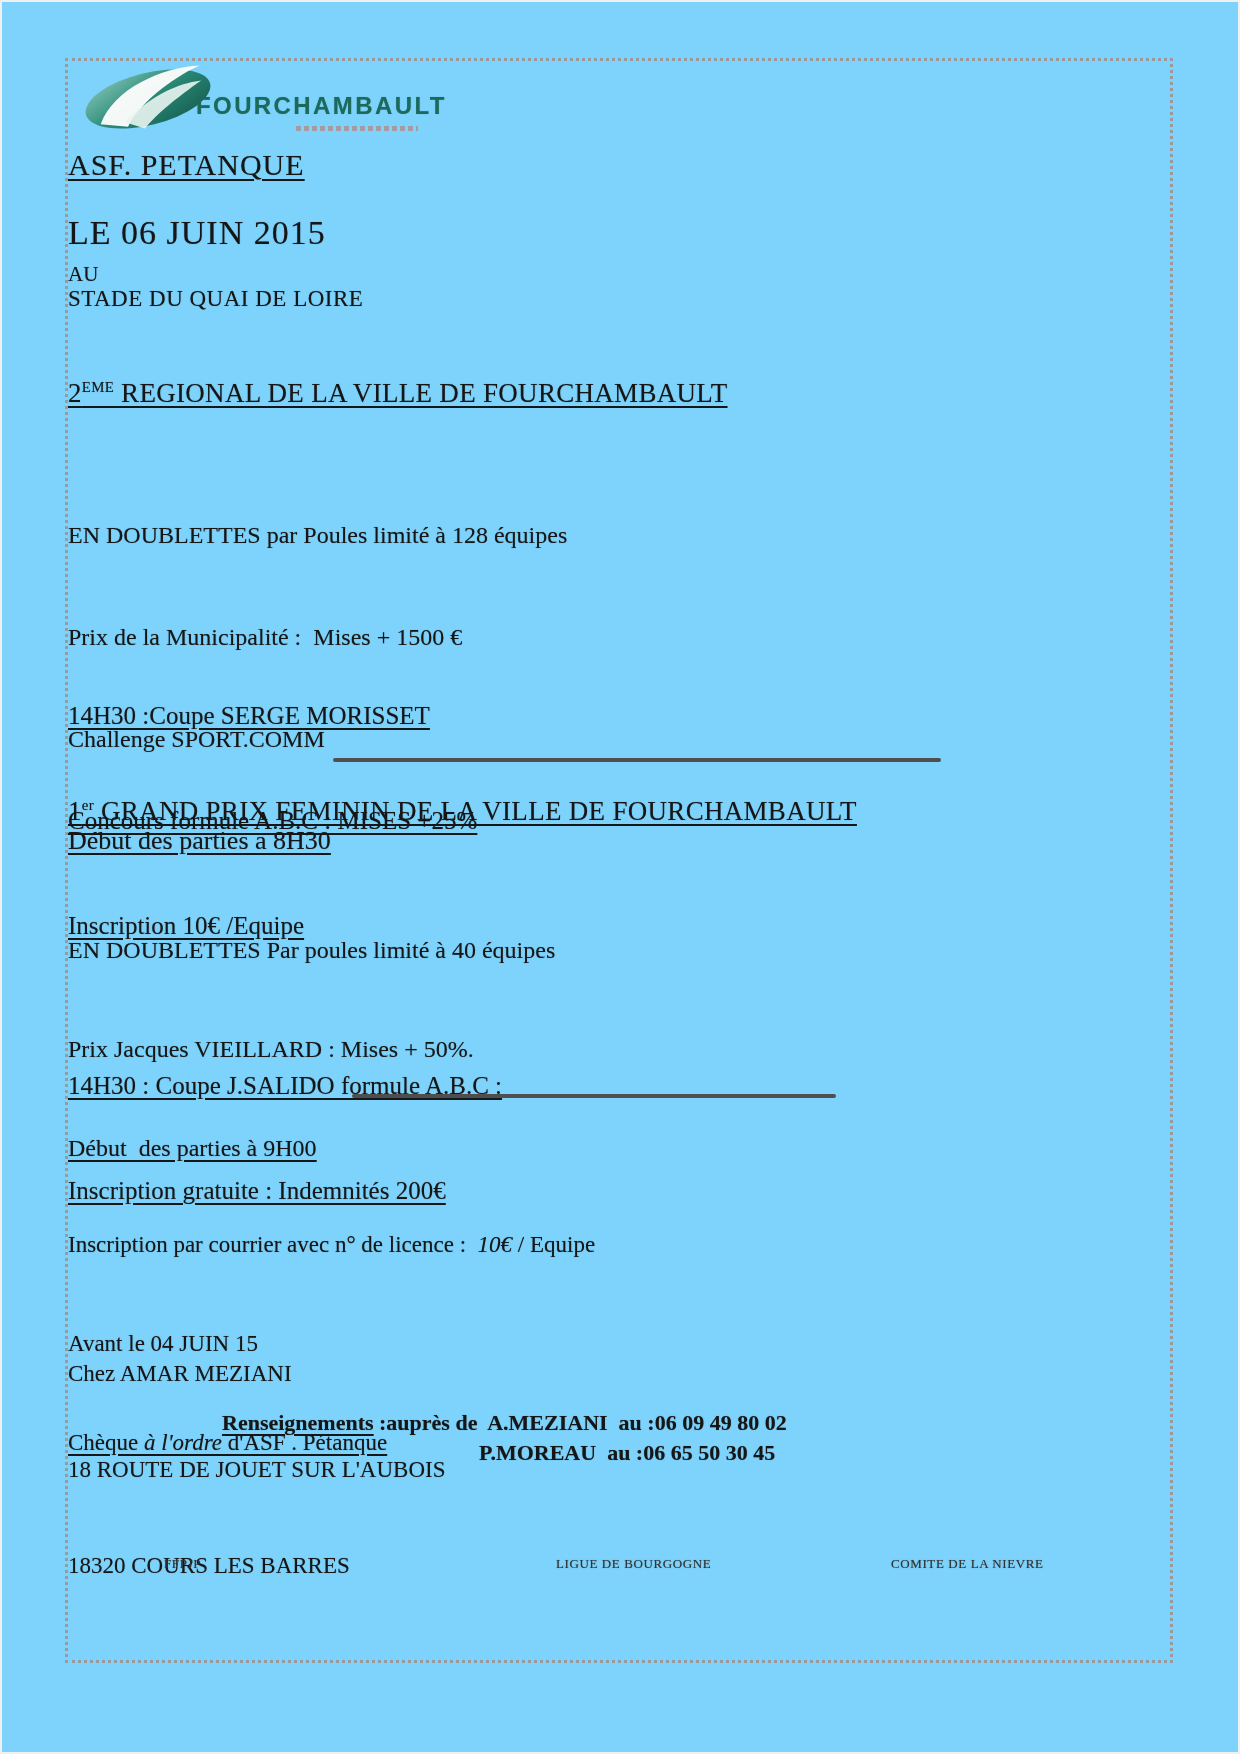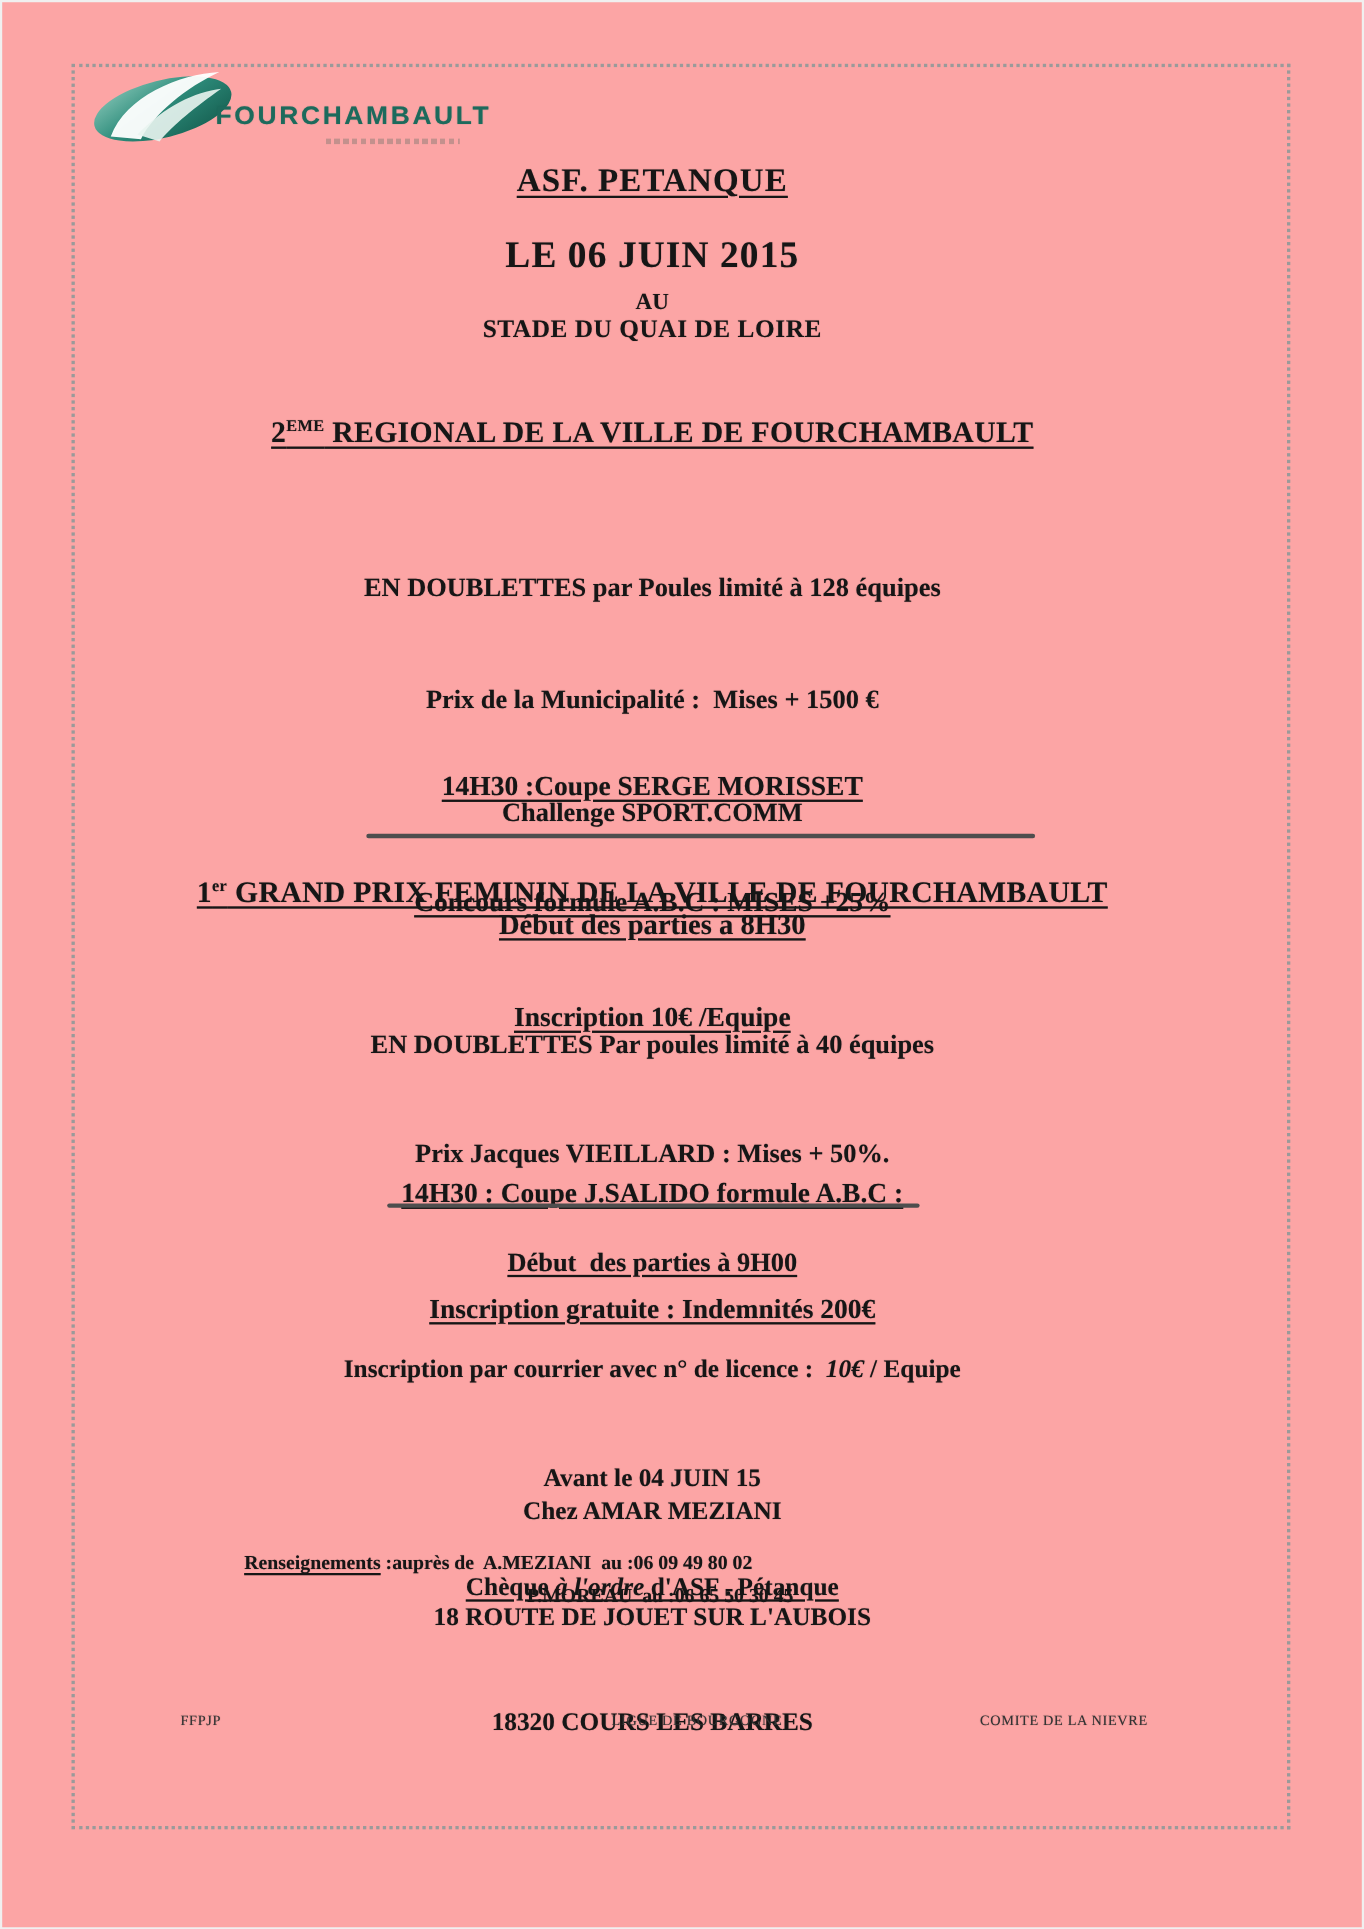--- a/index.html
+++ b/index.html
@@ -6,21 +6,21 @@
     --ink:#161616;
     --border-dots:#9a9a9a;
     --divider:#4e4e4e;
     --logo-teal-dark:#1d6a5c;
     --logo-teal-mid:#2e8d7c;
     --logo-teal-light:#8cc9ba;
     --tagline-red:#b08a85;
   }
   html,body{margin:0;padding:0;background:#ffffff;}
   .canvas{
-    position:relative;width:1240px;height:1754px;background:#fca5a5;
+    position:relative;width:1240px;height:1754px;background:#7dd3fc;
     font-family:"Liberation Serif","DejaVu Serif",serif;
     box-shadow:inset 0 0 0 2px #f0f0f0;
     overflow:hidden;
   }
   .ink{position:absolute;inset:0;filter:blur(0.35px);}
   .dotted-border{
     position:absolute;left:65px;top:58px;width:1108px;height:1605px;
     border:3px dotted var(--border-dots);
     box-sizing:border-box;
   }
@@ -34,22 +34,22 @@
     color:var(--logo-teal-dark);transform:scaleY(0.96);
     text-shadow:0 0 1px rgba(29,106,92,0.55);
     white-space:nowrap;
   }
   .tagline-strip{
     position:absolute;left:218px;top:64px;width:122px;height:5px;opacity:0.75;
     background:repeating-linear-gradient(90deg,var(--tagline-red) 0 5px,transparent 5px 8px);
   }
   
   .cline{
-    position:absolute;left:68px;width:1050px;text-align:center;
-    font-weight:bold;color:var(--ink);
+    position:absolute;left:68px;width:1050px;text-align:left;
+    font-weight:normal;color:var(--ink);
     text-shadow:0 0 1px rgba(25,25,25,0.4);
     white-space:pre-wrap;
   }
   .u{text-decoration:underline;text-decoration-thickness:2px;text-underline-offset:4px;}
   sup{font-size:55%;vertical-align:super;line-height:0;}
   .title{top:148px;font-size:30px;letter-spacing:1px;}
   .date{top:214px;font-size:34px;letter-spacing:1px;}
   .au{top:262px;font-size:21px;}
   .venue{top:286px;font-size:23px;letter-spacing:0.5px;}
   .h-section{font-size:27px;letter-spacing:0.3px;}
@@ -59,21 +59,21 @@
   .reg-lines .start{font-size:26px;}
   .cup1{top:628px;font-size:25px;line-height:35px;}
   .fem-lines{top:868px;font-size:24px;line-height:33px;}
   .cup2{top:998px;font-size:25px;line-height:35px;}
   .registration{top:1162px;font-size:23px;line-height:33px;}
   .contact{top:1294px;font-size:23px;line-height:32px;}
   .divider{position:absolute;height:4px;background:var(--divider);border-radius:2px;}
   .divider-1{top:758px;left:333px;width:608px;}
   .divider-2{top:1094px;left:352px;width:484px;}
   .rens-line{
-    position:absolute;font-weight:bold;font-size:18px;color:var(--ink);
+    position:absolute;font-weight:bold;font-size:22px;color:var(--ink);
     text-shadow:0 0 1px rgba(25,25,25,0.4);white-space:pre-wrap;
   }
   .rens-1{left:222px;top:1410px;}
   .rens-2{left:479px;top:1440px;}
   .footer-item{
     position:absolute;top:1556px;font-size:13px;font-weight:normal;
     letter-spacing:0.6px;color:#333;text-shadow:0 0 1px rgba(40,40,40,0.5);
   }
   .footer-left{left:164px;}
   .footer-center{left:516px;margin-left:40px;}

